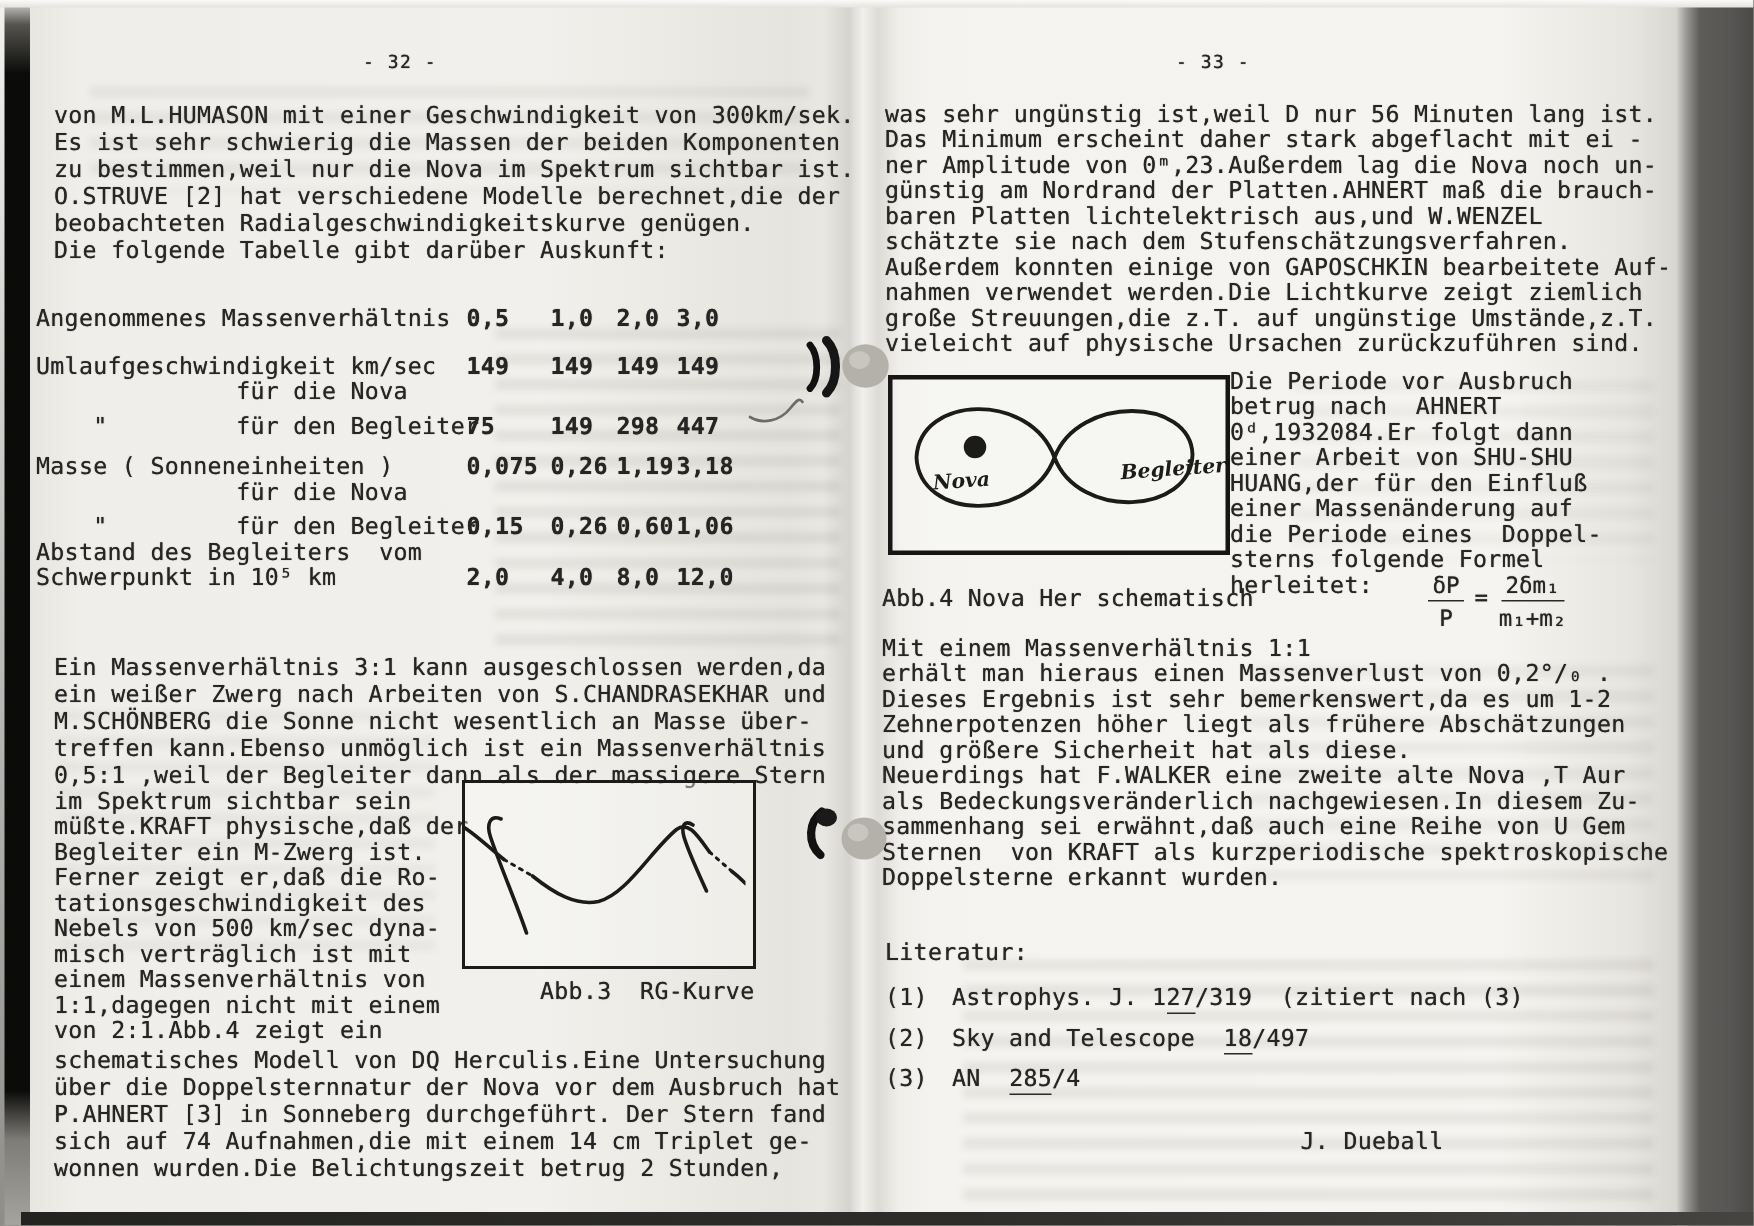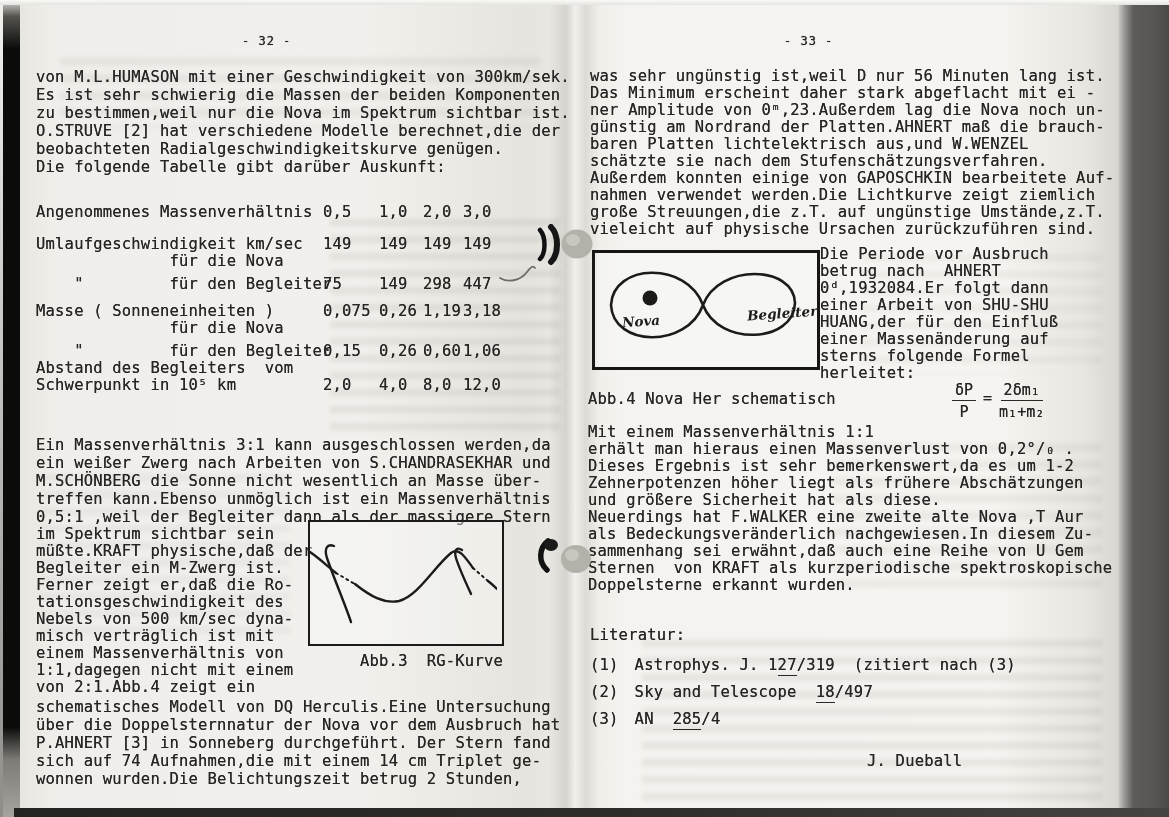--- a/index.html
+++ b/index.html
@@ -50,21 +50,21 @@
   .pagenum{font-size:12px;letter-spacing:1px;white-space:pre;text-shadow:0 0 0.7px rgba(40,40,40,0.9);}
   
   .tline{position:relative;white-space:pre;font-size:15.5px;line-height:17px;letter-spacing:0.2px;
          text-shadow:0 0 0.6px rgba(45,44,42,0.85);}
   .tline:nth-child(2){margin-top:15px;}
   .tline:nth-child(4){margin-top:6px;}
   .tline:nth-child(5){margin-top:10px;}
   .tline:nth-child(7){margin-top:6px;}
   .tline:nth-child(8){}
   .tvals{position:absolute;left:287px;top:0;display:flex;}
-  .tval{display:inline-block;}
+  .tval{display:inline-block;font-weight:bold;}
   .tval:nth-child(1){width:56px;}
   .tval:nth-child(2){width:44px;}
   .tval:nth-child(3){width:40px;}
   .tval:nth-child(4){width:48px;}
   
   .figbox{position:absolute;background:rgba(250,250,247,0.4);}
   .figbox svg{display:block;}
   .fig-label{position:absolute;font-family:"DejaVu Serif","Liberation Serif",serif;
              font-style:italic;font-weight:bold;font-size:13.5px;color:#1d1c1b;}
   
@@ -102,21 +102,21 @@
 
   <div class="block" style="left:16px;top:64px">
       <div class="line">von M.L.HUMASON mit einer Geschwindigkeit von 300km/sek.</div>
       <div class="line">Es ist sehr schwierig die Massen der beiden Komponenten</div>
       <div class="line">zu bestimmen,weil nur die Nova im Spektrum sichtbar ist.</div>
       <div class="line">O.STRUVE [2] hat verschiedene Modelle berechnet,die der</div>
       <div class="line">beobachteten Radialgeschwindigkeitskurve genügen.</div>
       <div class="line">Die folgende Tabelle gibt darüber Auskunft:</div>
     </div>
 
-  <div class="block" style="left:16px;top:200px;width:524px">
+  <div class="block" style="left:4px;top:200px;width:524px">
       <div class="tline"><span>Angenommenes Massenverhältnis</span><span class="tvals"><span class="tval">0,5</span><span class="tval">1,0</span><span class="tval">2,0</span><span class="tval">3,0</span></span></div>
       <div class="tline"><span>Umlaufgeschwindigkeit km/sec</span><span class="tvals"><span class="tval">149</span><span class="tval">149</span><span class="tval">149</span><span class="tval">149</span></span></div>
       <div class="tline"><span>              für die Nova</span></div>
       <div class="tline"><span>    "         für den Begleiter</span><span class="tvals"><span class="tval">75</span><span class="tval">149</span><span class="tval">298</span><span class="tval">447</span></span></div>
       <div class="tline"><span>Masse ( Sonneneinheiten )</span><span class="tvals"><span class="tval">0,075</span><span class="tval">0,26</span><span class="tval">1,19</span><span class="tval">3,18</span></span></div>
       <div class="tline"><span>              für die Nova</span></div>
       <div class="tline"><span>    "         für den Begleiter</span><span class="tvals"><span class="tval">0,15</span><span class="tval">0,26</span><span class="tval">0,60</span><span class="tval">1,06</span></span></div>
       <div class="tline"><span>Abstand des Begleiters  vom</span></div>
       <div class="tline"><span>Schwerpunkt in 10⁵ km</span><span class="tvals"><span class="tval">2,0</span><span class="tval">4,0</span><span class="tval">8,0</span><span class="tval">12,0</span></span></div>
     </div>
@@ -193,20 +193,21 @@
     <div class="fig-label" style="left:152px;top:52px;transform:rotate(-4deg)">Begleiter</div>
   </div>
 
   <div class="block lh17" style="left:248px;top:242px">
       <div class="line">Die Periode vor Ausbruch</div>
       <div class="line">betrug nach  AHNERT</div>
       <div class="line">0ᵈ,1932084.Er folgt dann</div>
       <div class="line">einer Arbeit von SHU-SHU</div>
       <div class="line">HUANG,der für den Einfluß</div>
       <div class="line">einer Massenänderung auf</div>
+      <div class="line">die Periode eines  Doppel-</div>
       <div class="line">sterns folgende Formel</div>
       <div class="line">herleitet:</div>
     </div>
 
   <div class="block line" style="left:16px;top:386px">Abb.4 Nova Her schematisch</div>
 
   <div class="formula" style="left:380px;top:377px">
     <span class="frac">
       <span class="num">δP</span>
       <span class="den">P</span>

